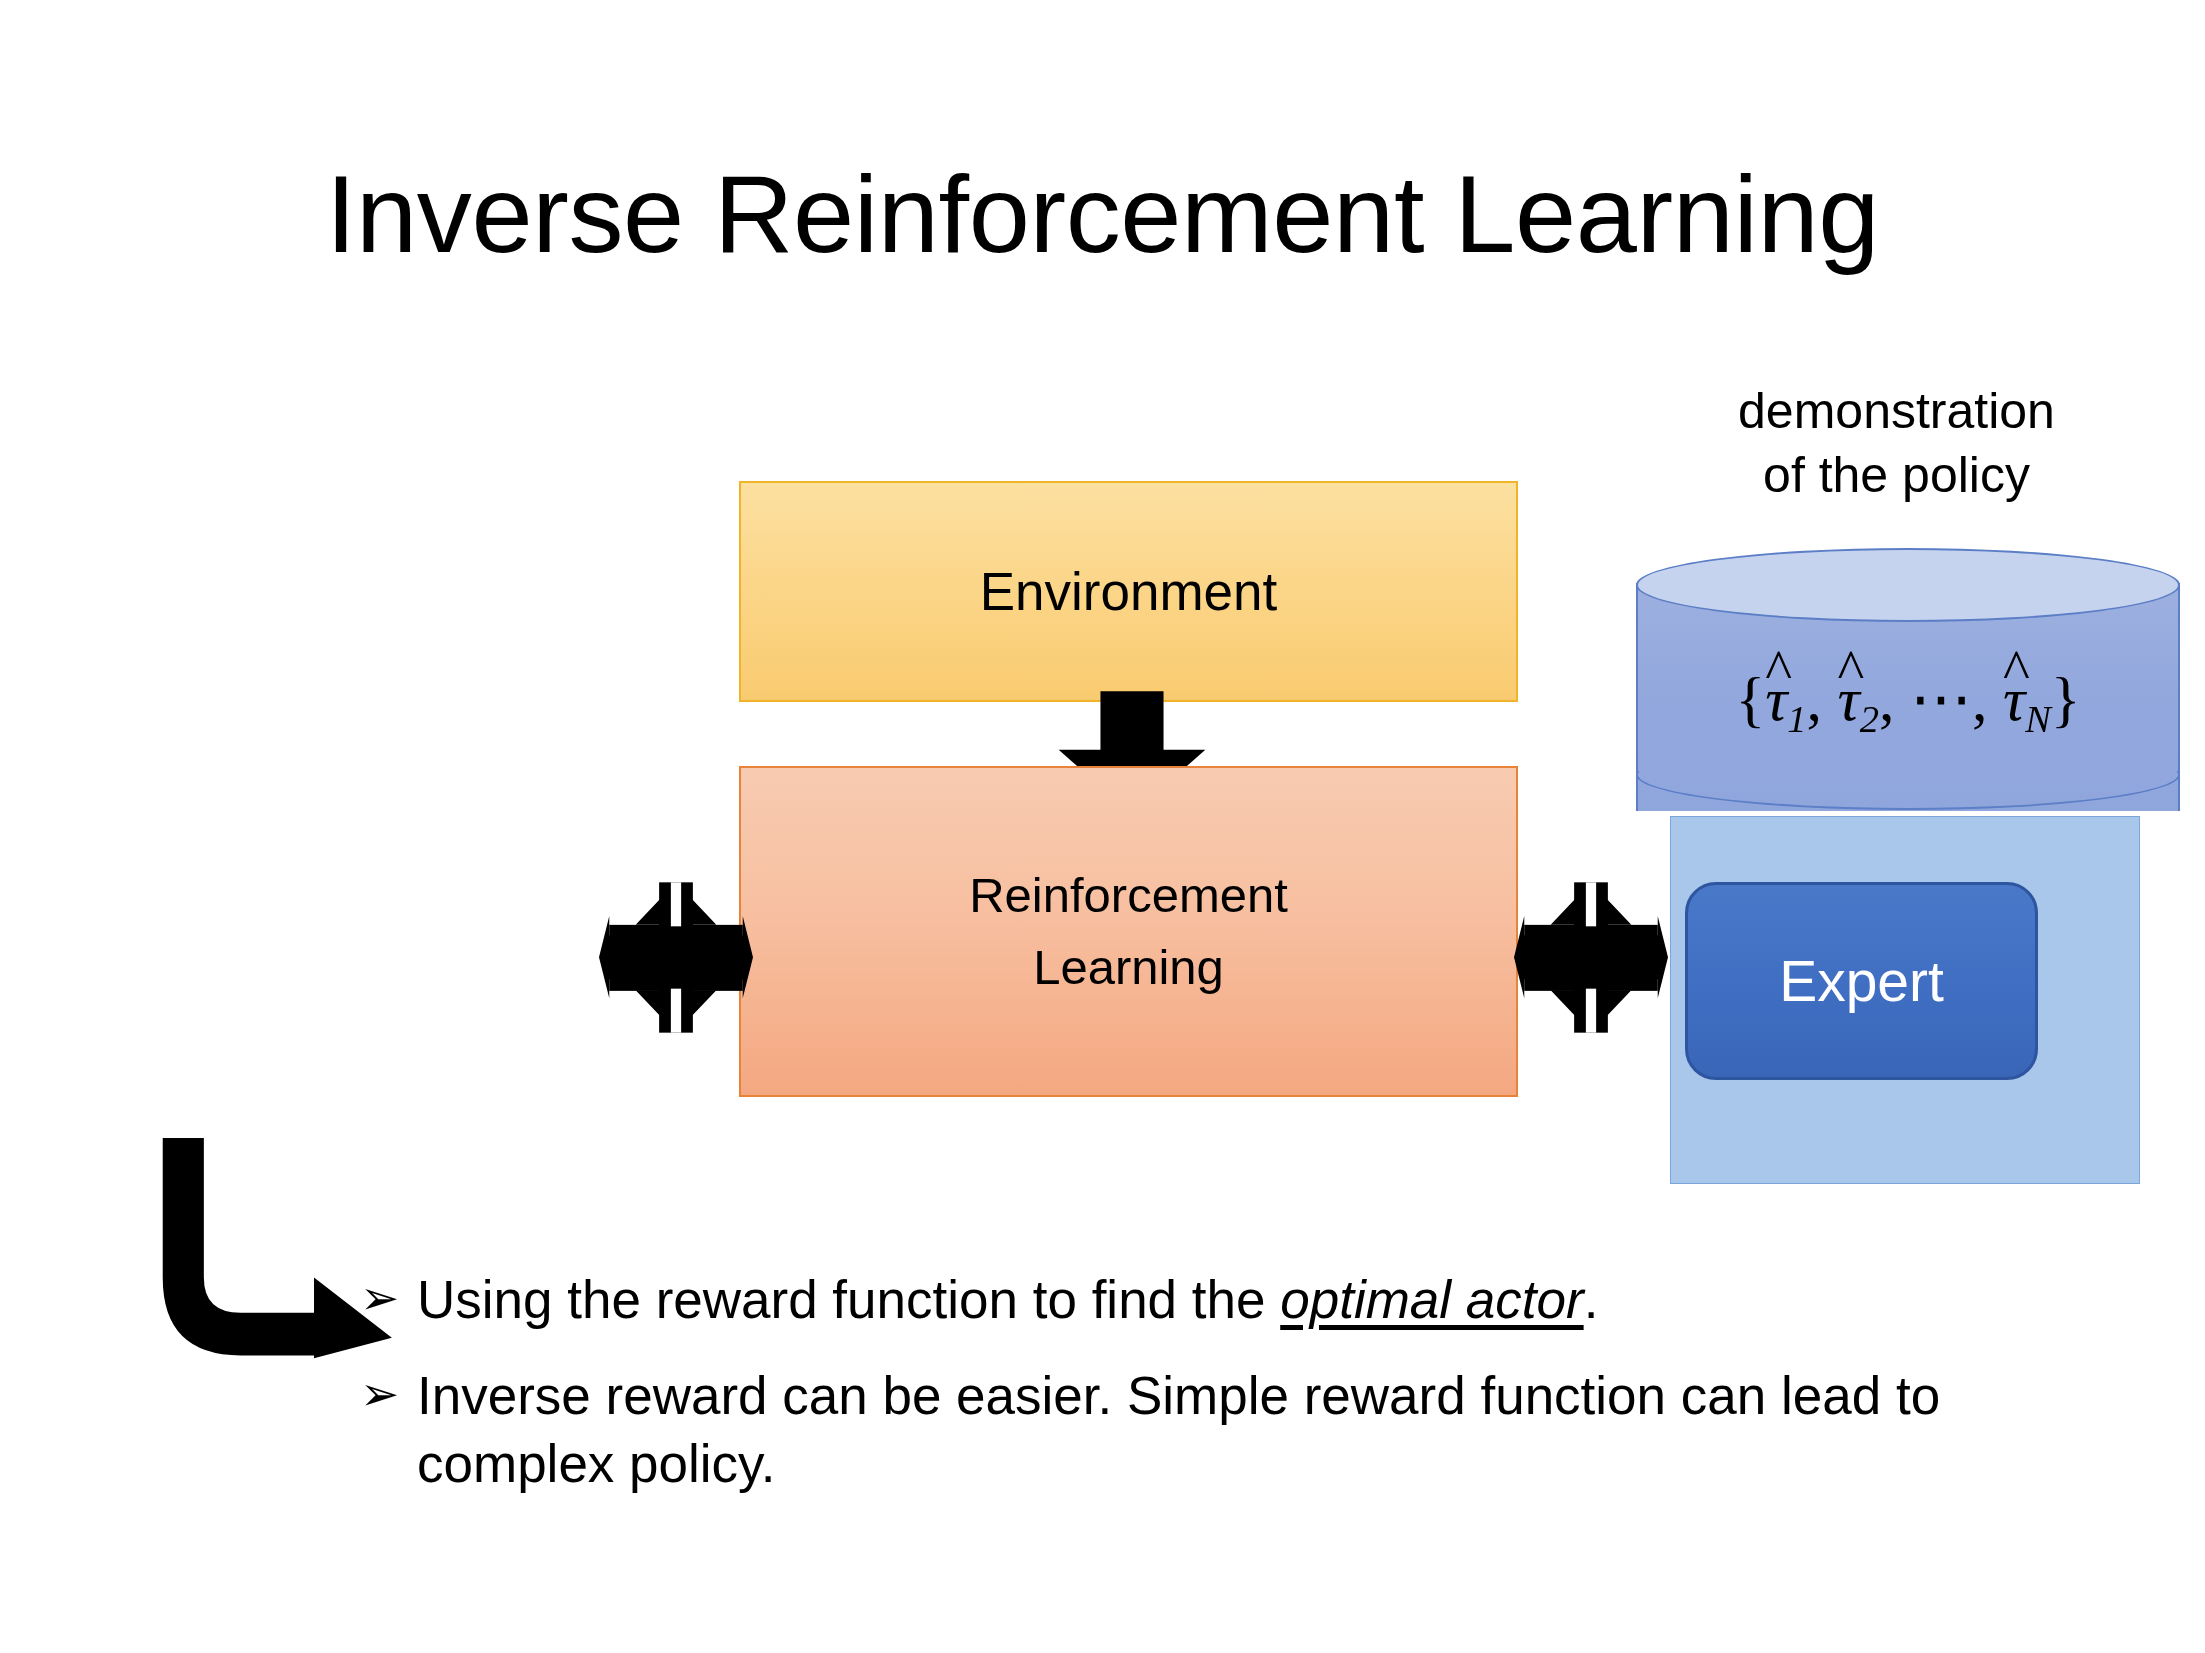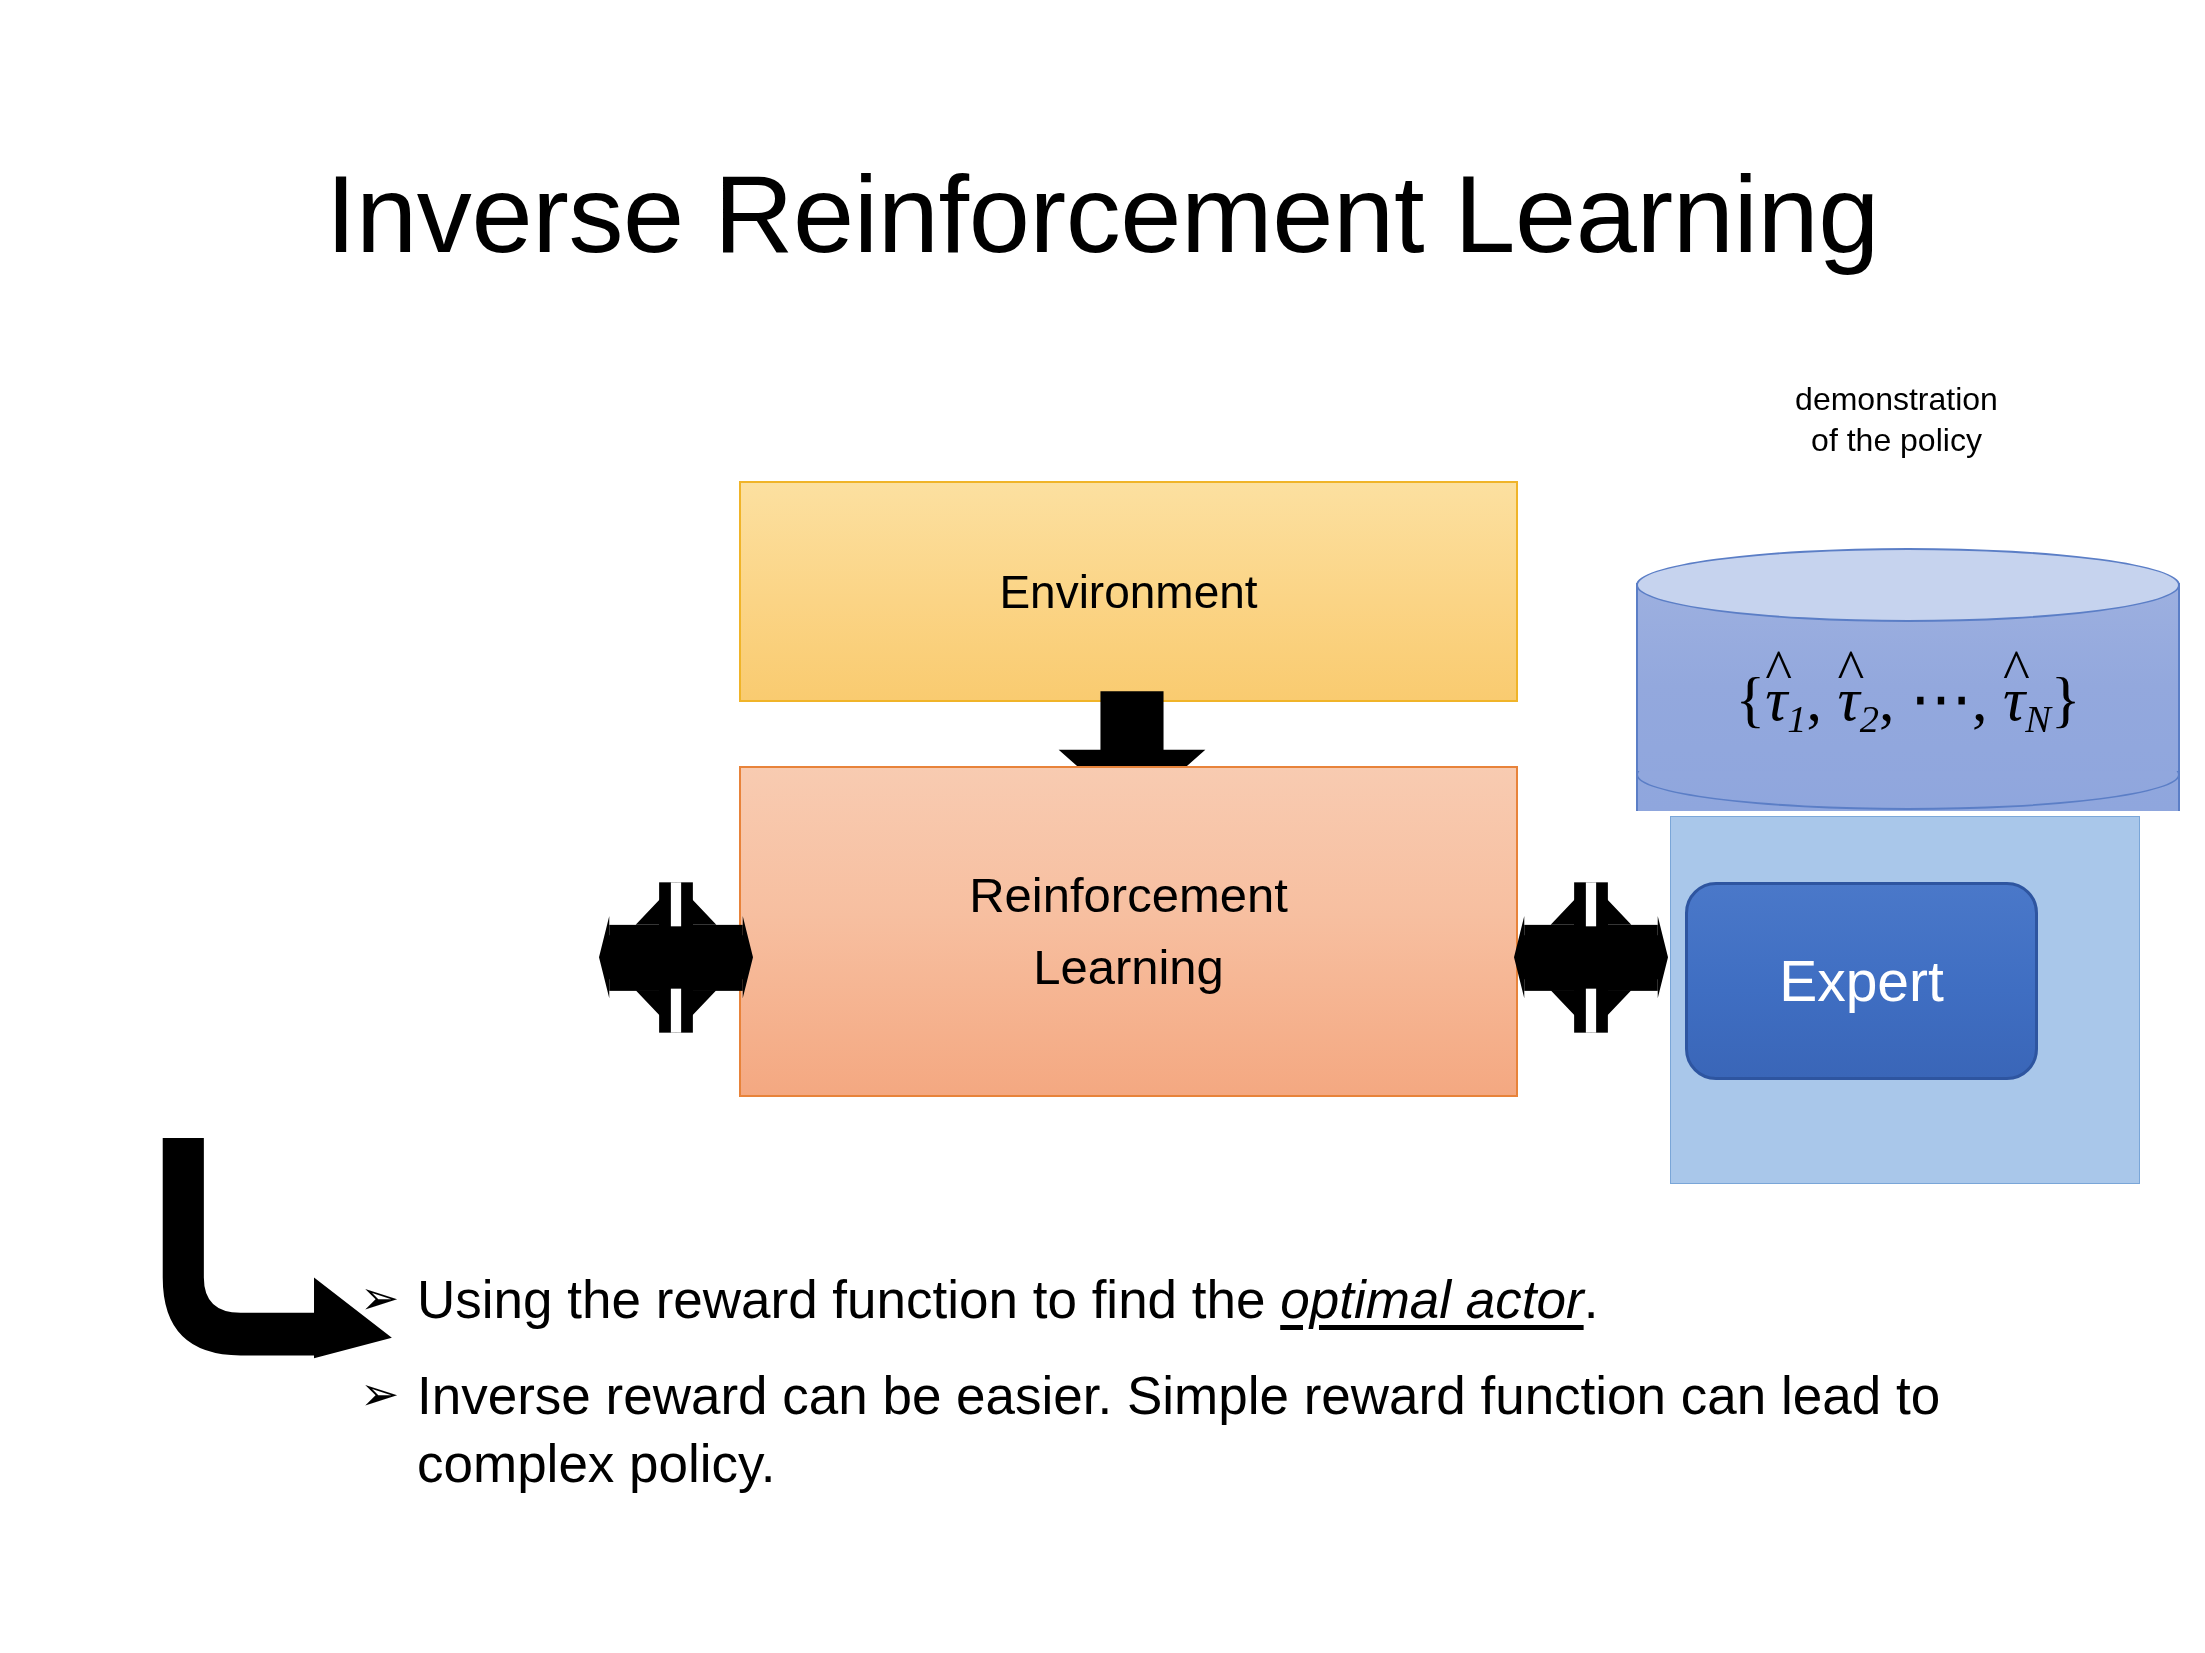--- a/index.html
+++ b/index.html
@@ -46,21 +46,21 @@
     text-align: center;
   }
 
   .box-env {
     left: 739px;
     top: 481px;
     width: 779px;
     height: 221px;
     background: linear-gradient(180deg, #fce0a0 0%, #fbd485 55%, #f9cb70 100%);
     border: 2.9px solid #f0b429;
-    font-size: 46px;
+    font-size: 53px;
   }
 
   .box-rl {
     left: 739px;
     top: 766px;
     width: 779px;
     height: 331px;
     background: linear-gradient(180deg, #f8cbb1 0%, #f7bfa0 45%, #f4a881 100%);
     border: 2.2px solid #e8833a;
     font-size: 49px;
@@ -78,21 +78,21 @@
     line-height: 1.5;
   }
 
   
   .demo-caption {
     position: absolute;
     left: 1639px;
     top: 379px;
     width: 515px;
     text-align: center;
-    font-size: 32px;
+    font-size: 50px;
     line-height: 1.28;
   }
 
   
   .expert-panel {
     position: absolute;
     left: 1670px;
     top: 816px;
     width: 470px;
     height: 368px;

